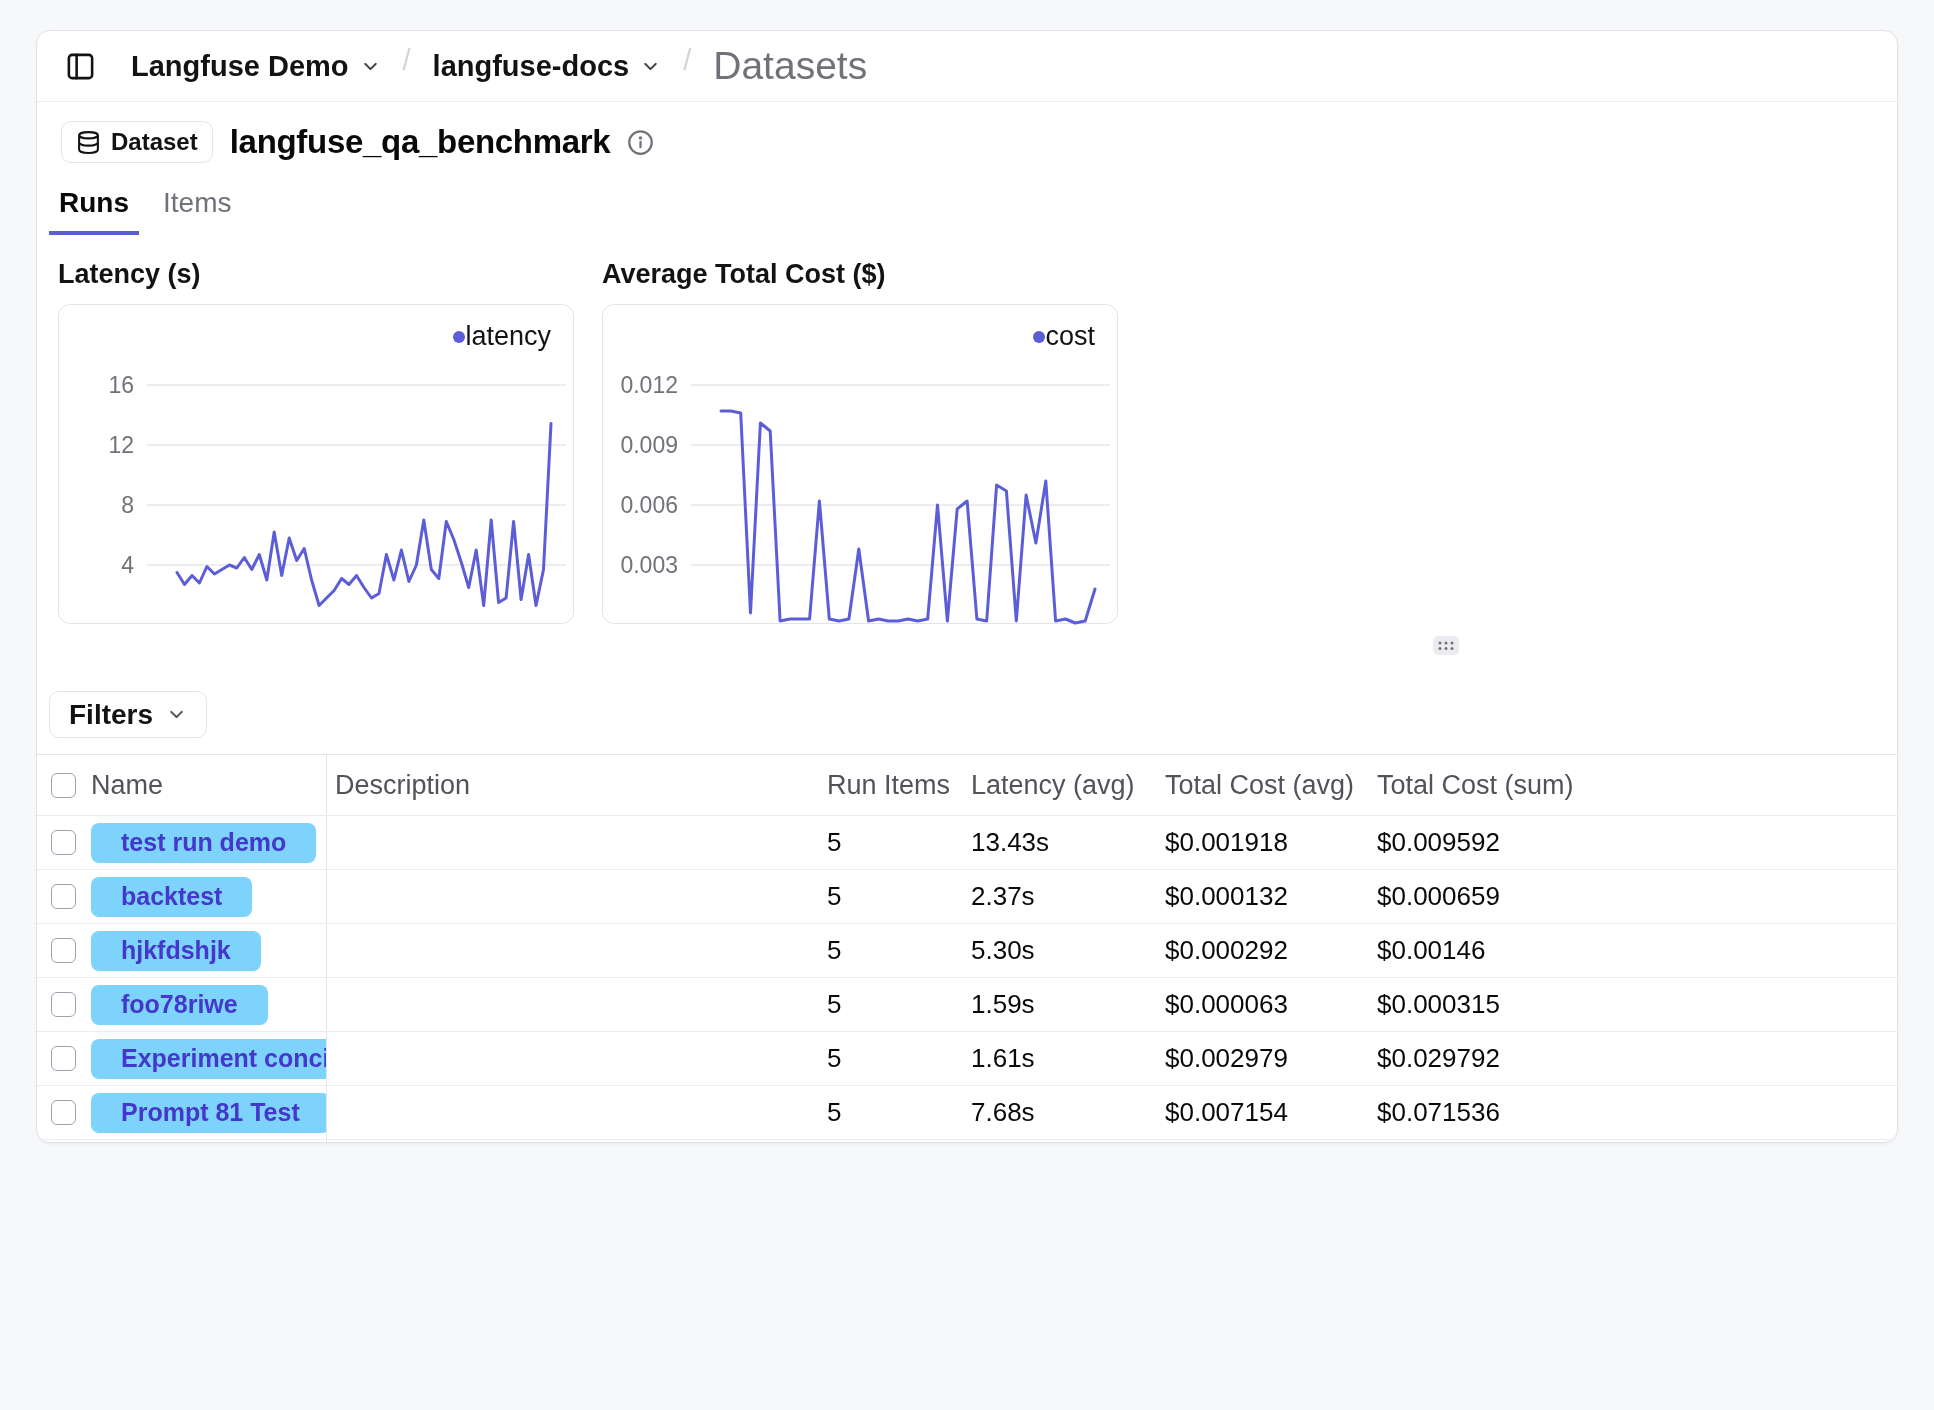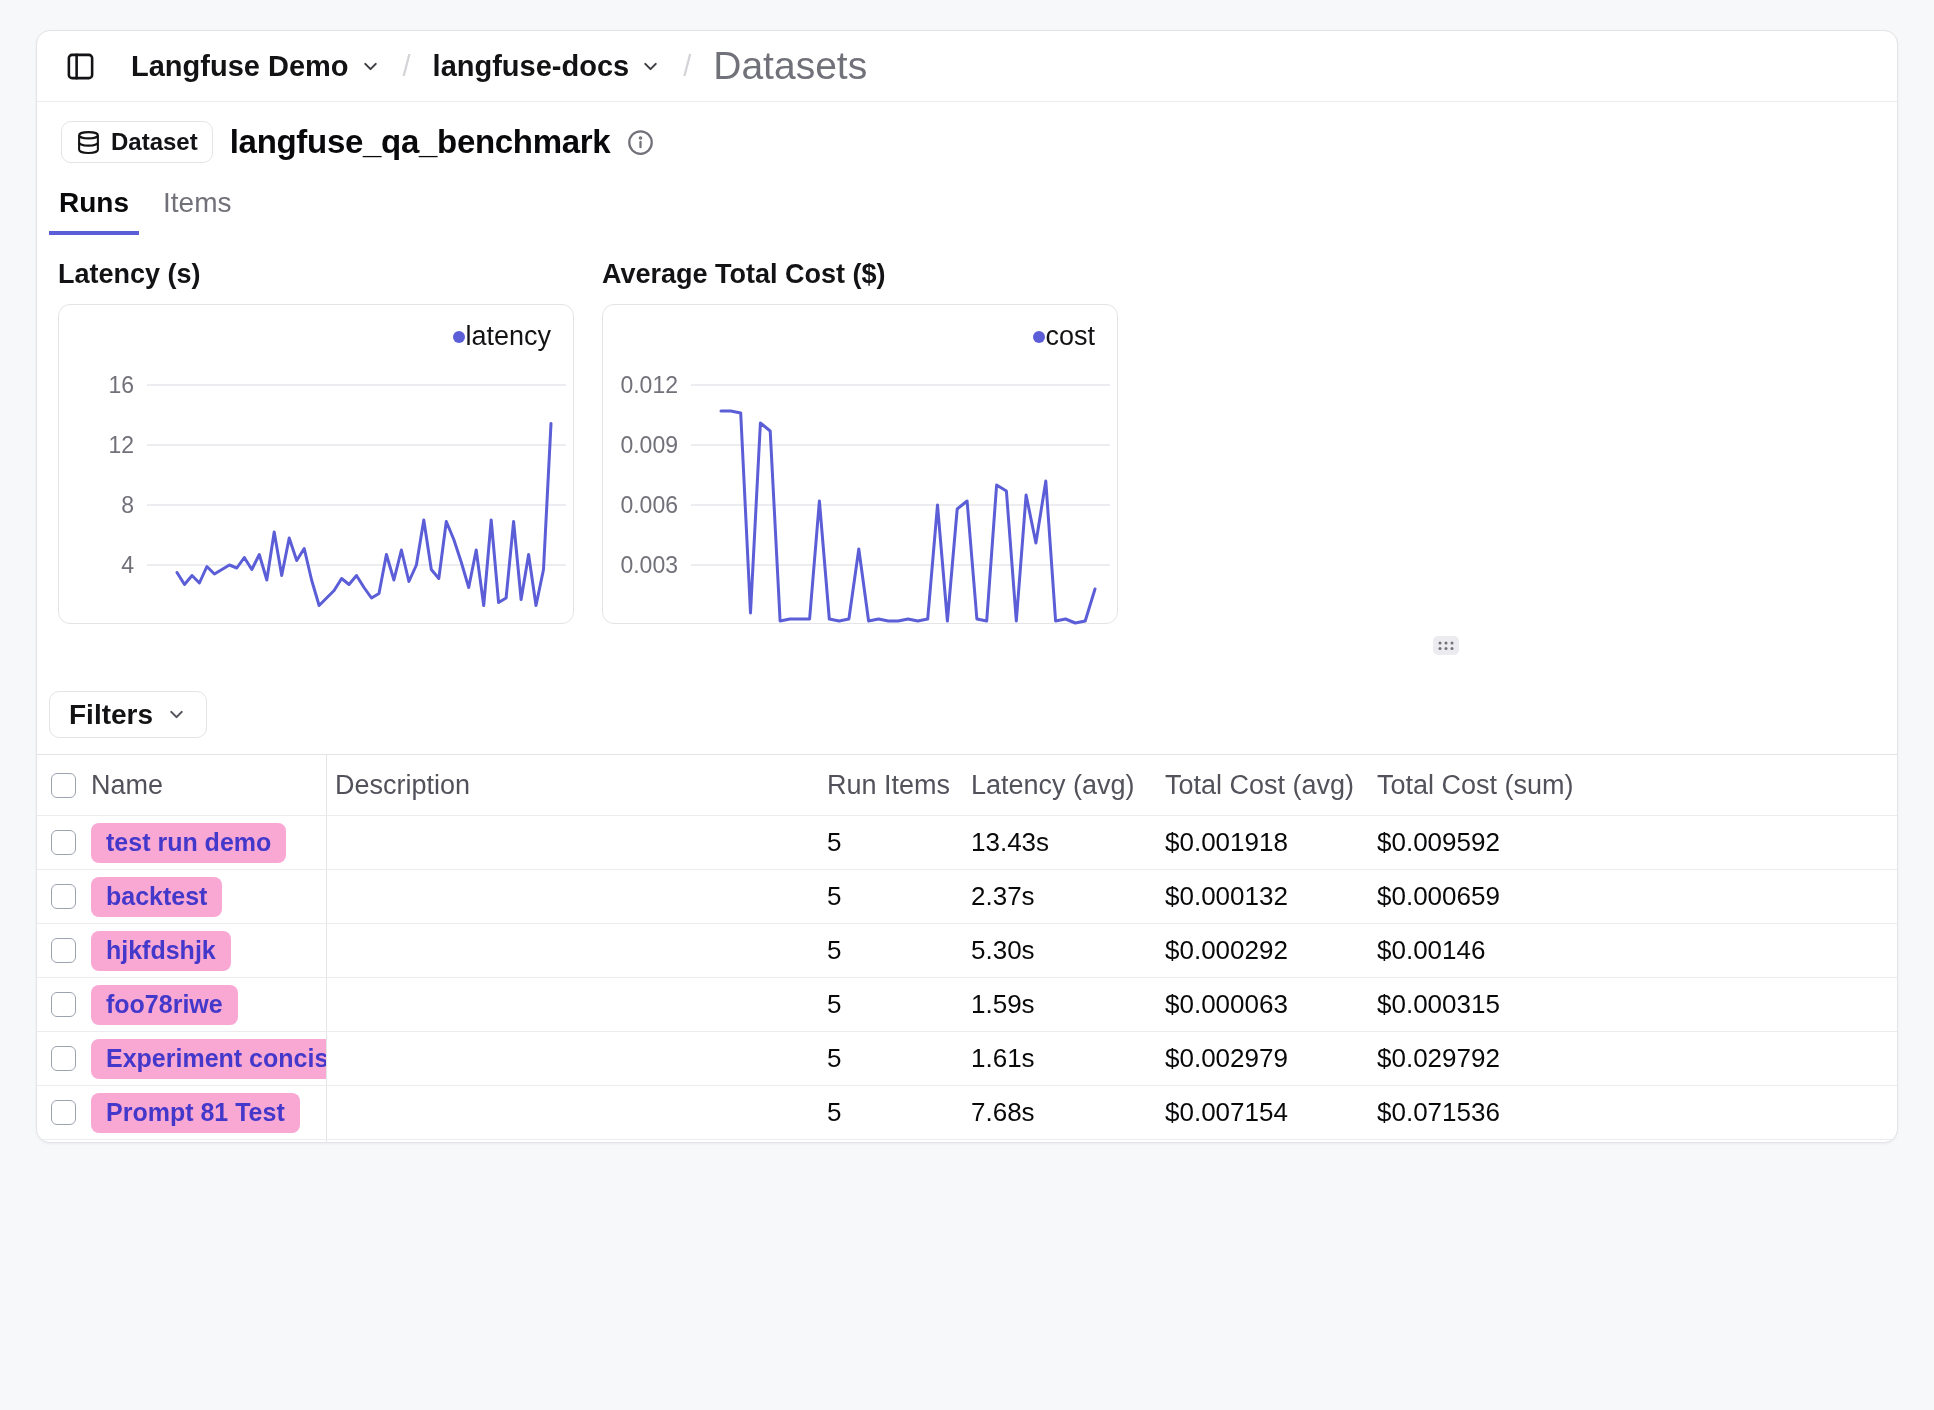--- a/index.html
+++ b/index.html
@@ -12,21 +12,21 @@
   }
   *{margin:0;padding:0;box-sizing:border-box;}
   html,body{width:1934px;height:1410px;overflow:hidden;}
   body{background:#f7f8fa;font-family:"Liberation Sans",sans-serif;color:var(--text);}
   .card{position:relative;width:1862px;height:1113px;margin:30px 36px;background:#fff;
         border:1px solid var(--border);border-radius:14px;overflow:hidden;
         box-shadow:0 1px 3px rgba(16,24,40,.05);}
   
   .topbar{display:flex;align-items:center;height:71px;padding:0 24px;border-bottom:1px solid var(--border-light);}
   .icon-btn{width:38px;height:38px;display:flex;align-items:center;justify-content:center;background:none;border:none;border-radius:8px;cursor:pointer;}
-  .crumbs{display:flex;align-items:center;gap:22px;margin-left:32px;}
+  .crumbs{display:flex;gap:22px;margin-left:32px;}
   .crumb{display:flex;align-items:center;gap:11px;background:none;border:none;cursor:pointer;
          font-family:inherit;font-size:29px;font-weight:600;color:var(--text);}
   .slash{color:#d4d4d8;font-size:29px;font-weight:300;}
   .crumb-muted{font-size:39px;color:var(--muted);font-weight:400;}
   
   .page-header{display:flex;align-items:center;gap:17px;padding:19px 24px 0;}
   .chip{display:inline-flex;align-items:center;gap:10px;border:1px solid var(--border);border-radius:10px;
         padding:6px 14px;font-size:24px;font-weight:700;color:var(--text);background:#fff;}
   .page-title{font-size:33px;font-weight:700;color:#09090b;letter-spacing:-0.3px;}
   
@@ -53,22 +53,22 @@
   
   .table{margin-top:16px;border-top:1px solid var(--border);}
   .thead,.trow{display:grid;grid-template-columns:54px 236px 492px 144px 194px 212px 1fr;align-items:center;
         border-bottom:1px solid var(--border-light);}
   .thead{height:61px;font-size:27px;font-weight:500;color:#52525b;}
   .trow{height:54px;font-size:26px;color:#09090b;}
   .cell{padding-left:8px;white-space:nowrap;overflow:hidden;}
   .c-check{display:flex;align-items:center;padding-left:14px;}
   .checkbox{display:inline-block;width:25px;height:25px;border:1.5px solid #9ca3af;border-radius:6px;background:#fff;cursor:pointer;}
   .c-name{align-self:stretch;display:flex;align-items:center;border-right:1px solid var(--border);padding-left:0;}
-  .badge{display:inline-flex;align-items:center;height:40px;padding:0 15px;border-radius:8px;cursor:pointer;
-        background:#f9a8d4;color:#4338ca;font-size:25px;font-weight:600;white-space:nowrap;}
+  .badge{display:inline-flex;align-items:center;height:40px;padding:0 30px;border-radius:8px;cursor:pointer;
+        background:#7dd3fc;color:#4338ca;font-size:25px;font-weight:600;white-space:nowrap;}
   .badge-empty{width:212px;}
 </style>
 </head>
 <body>
 
 <div class="card">
 
   <div class="topbar">
     <button class="icon-btn">
       <svg width="31" height="31" viewBox="0 0 24 24" fill="none" stroke="#131316" stroke-width="2" stroke-linecap="round" stroke-linejoin="round">

